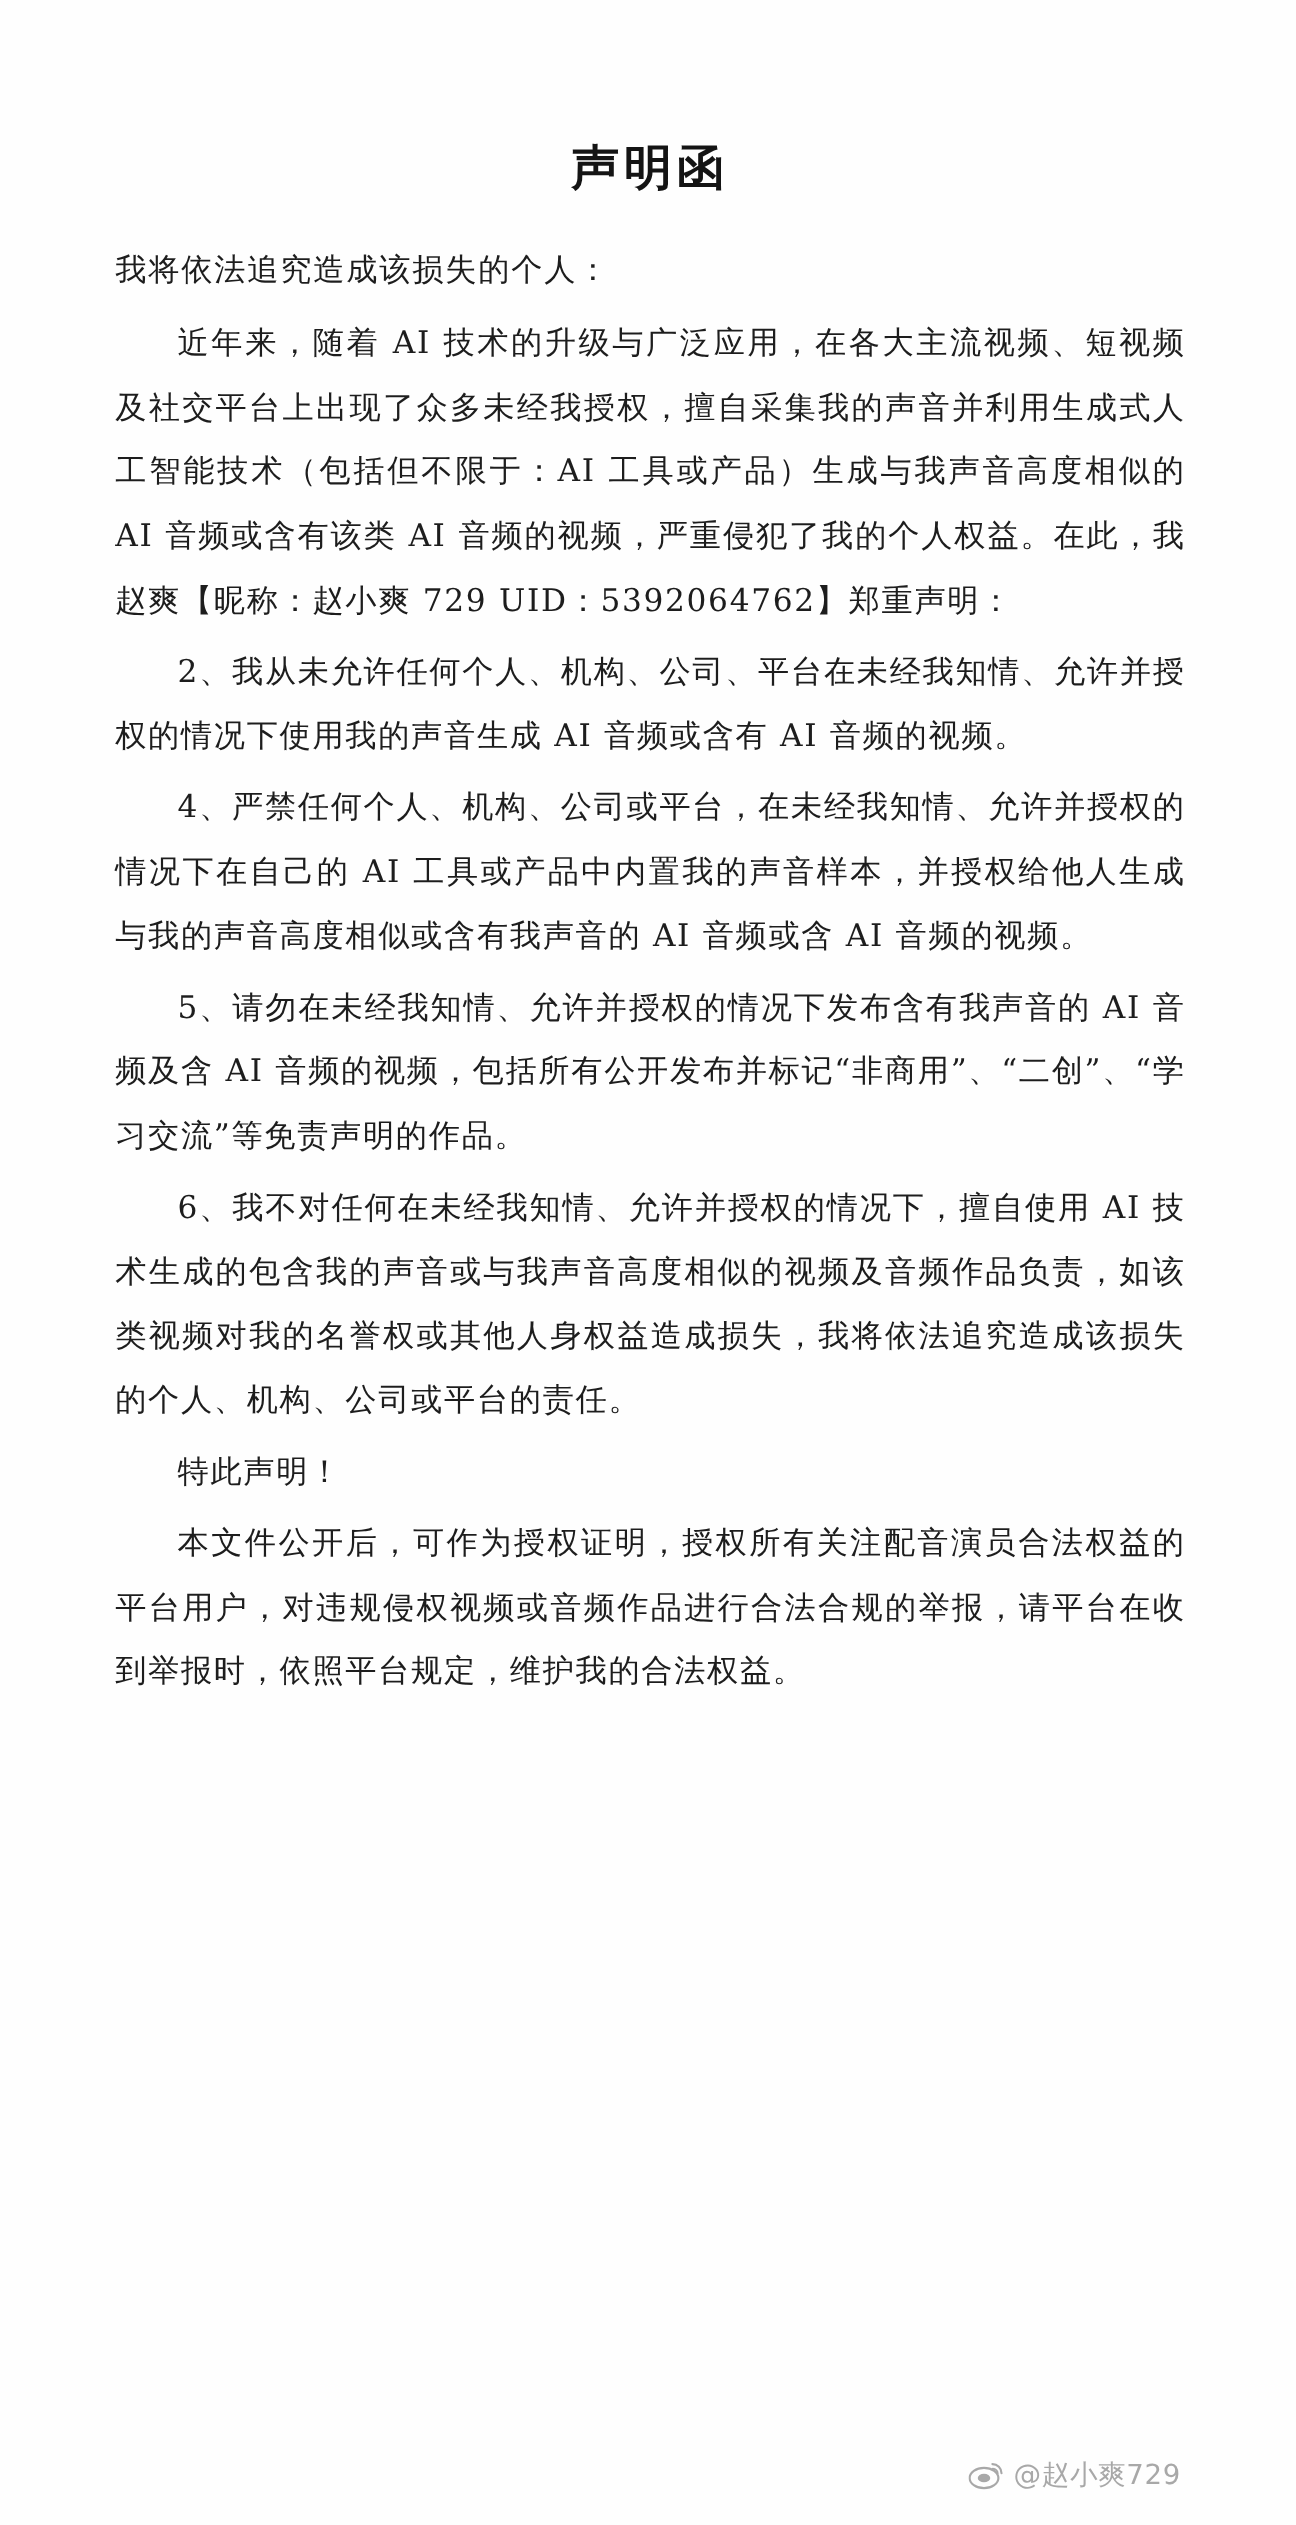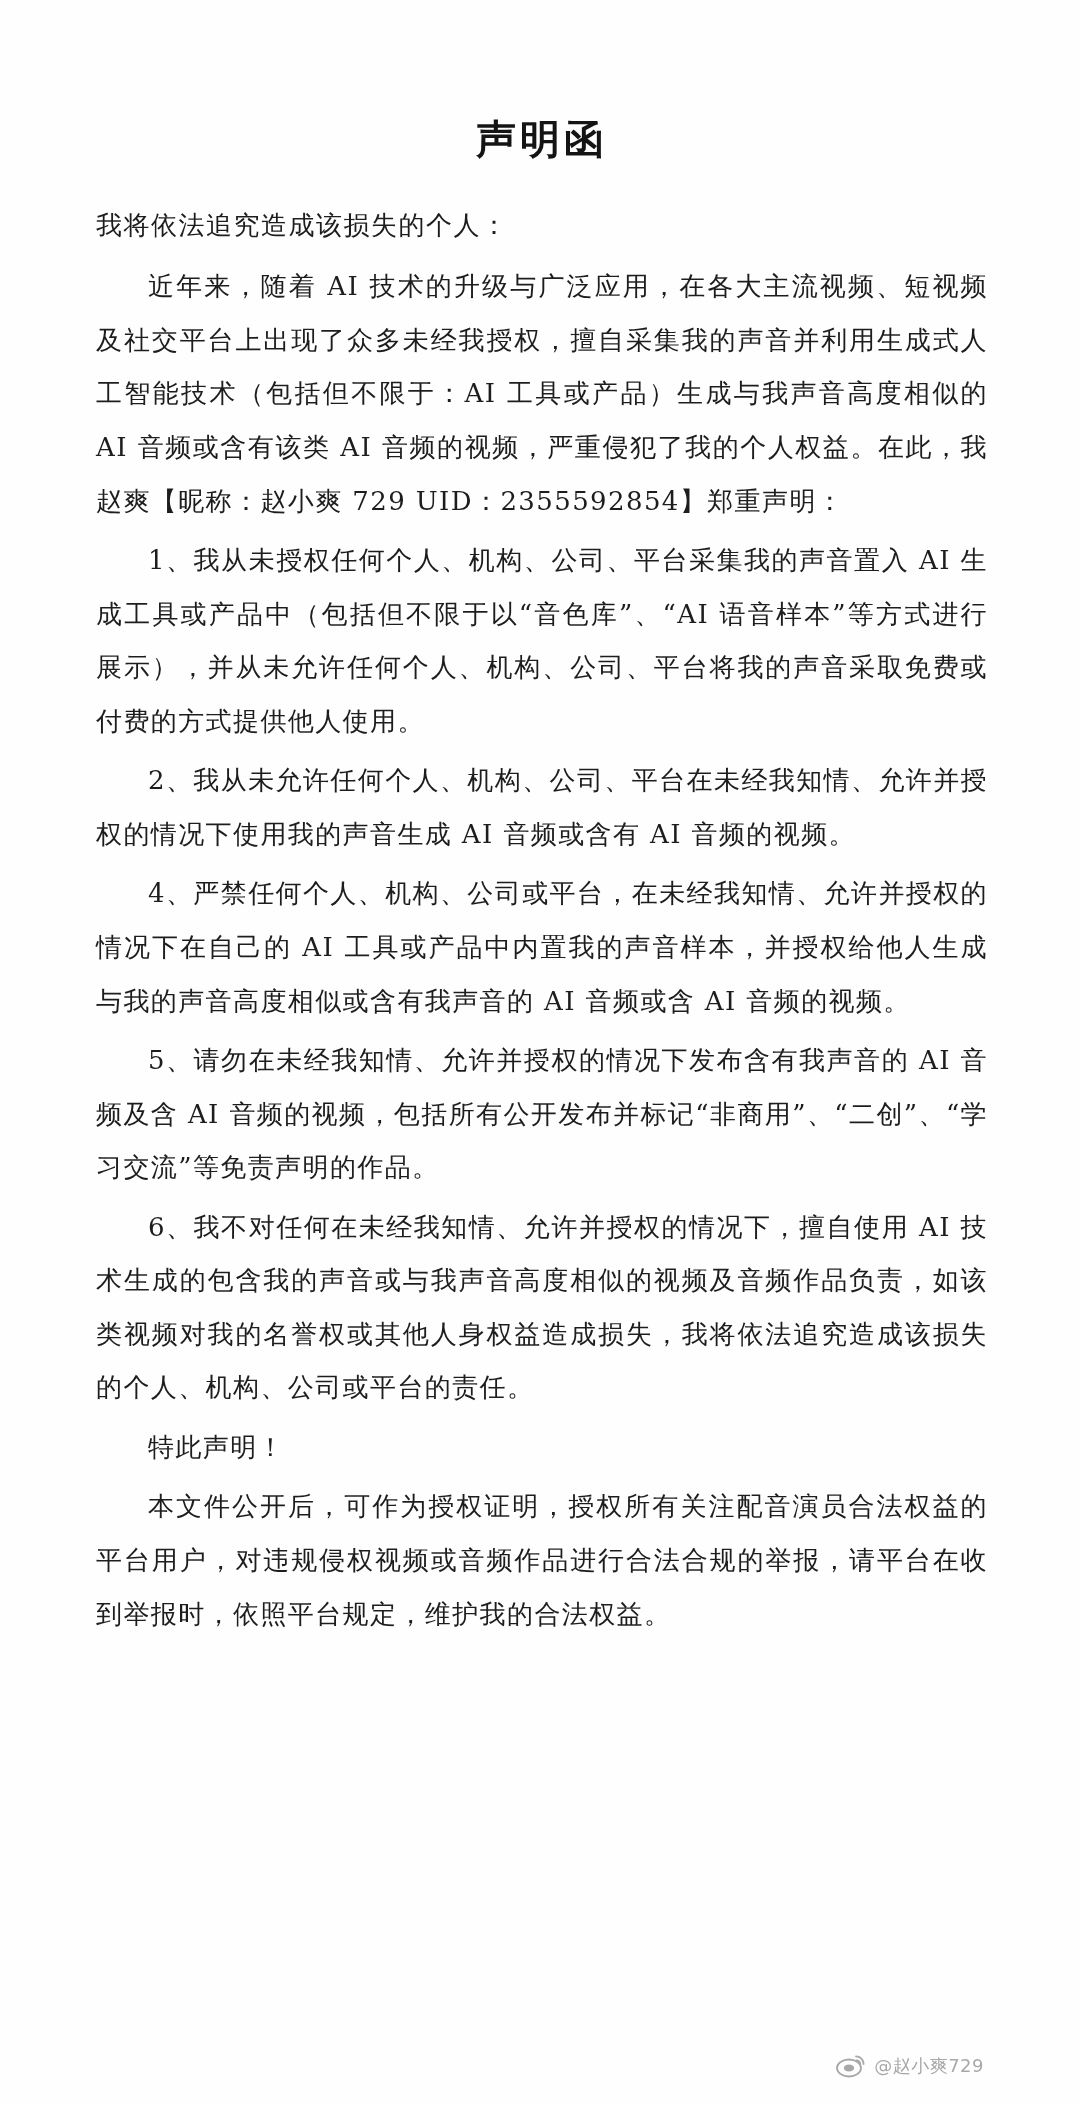--- a/index.html
+++ b/index.html
@@ -58,37 +58,36 @@
     opacity: 0.75;
   }
   .weibo-eye {
     width: 30px;
     height: 24px;
     position: relative;
     display: inline-block;
   }
   .weibo-eye svg { display: block; }
   .watermark-name {
-    font-size: 18px;
+    font-size: 23px;
     color: #8c8c8c;
     font-family: "DejaVu Sans", "Liberation Sans", sans-serif;
     letter-spacing: 0.5px;
   }
 </style>
 </head>
 <body>
 
 <div class="page">
 
   <h1 class="doc-title">声明函</h1>
 
   <p class="salutation">我将依法追究造成该损失的个人：</p>
 
-  <p class="para">近年来，随着 AI 技术的升级与广泛应用，在各大主流视频、短视频及社交平台上出现了众多未经我授权，擅自采集我的声音并利用生成式人工智能技术（包括但不限于：AI 工具或产品）生成与我声音高度相似的 AI 音频或含有该类 AI 音频的视频，严重侵犯了我的个人权益。在此，我赵爽【昵称：赵小爽 729 UID：2355592854】郑重声明：</p>
-  <p class="para">1、我从未授权任何个人、机构、公司、平台采集我的声音置入 AI 生成工具或产品中（包括但不限于以“音色库”、“AI 语音样本”等方式进行展示），并从未允许任何个人、机构、公司、平台将我的声音采取免费或付费的方式提供他人使用。</p>
+  <p class="para">近年来，随着 AI 技术的升级与广泛应用，在各大主流视频、短视频及社交平台上出现了众多未经我授权，擅自采集我的声音并利用生成式人工智能技术（包括但不限于：AI 工具或产品）生成与我声音高度相似的 AI 音频或含有该类 AI 音频的视频，严重侵犯了我的个人权益。在此，我赵爽【昵称：赵小爽 729 UID：5392064762】郑重声明：</p>
   <p class="para">2、我从未允许任何个人、机构、公司、平台在未经我知情、允许并授权的情况下使用我的声音生成 AI 音频或含有 AI 音频的视频。</p>
   <p class="para">4、严禁任何个人、机构、公司或平台，在未经我知情、允许并授权的情况下在自己的 AI 工具或产品中内置我的声音样本，并授权给他人生成与我的声音高度相似或含有我声音的 AI 音频或含 AI 音频的视频。</p>
   <p class="para">5、请勿在未经我知情、允许并授权的情况下发布含有我声音的 AI 音频及含 AI 音频的视频，包括所有公开发布并标记“非商用”、“二创”、“学习交流”等免责声明的作品。</p>
   <p class="para">6、我不对任何在未经我知情、允许并授权的情况下，擅自使用 AI 技术生成的包含我的声音或与我声音高度相似的视频及音频作品负责，如该类视频对我的名誉权或其他人身权益造成损失，我将依法追究造成该损失的个人、机构、公司或平台的责任。</p>
   <p class="para">特此声明！</p>
   <p class="para">本文件公开后，可作为授权证明，授权所有关注配音演员合法权益的平台用户，对违规侵权视频或音频作品进行合法合规的举报，请平台在收到举报时，依照平台规定，维护我的合法权益。</p>
 
   <div class="watermark">
     <span class="weibo-eye">
       <svg width="30" height="24" viewBox="0 0 30 24" xmlns="http://www.w3.org/2000/svg">

